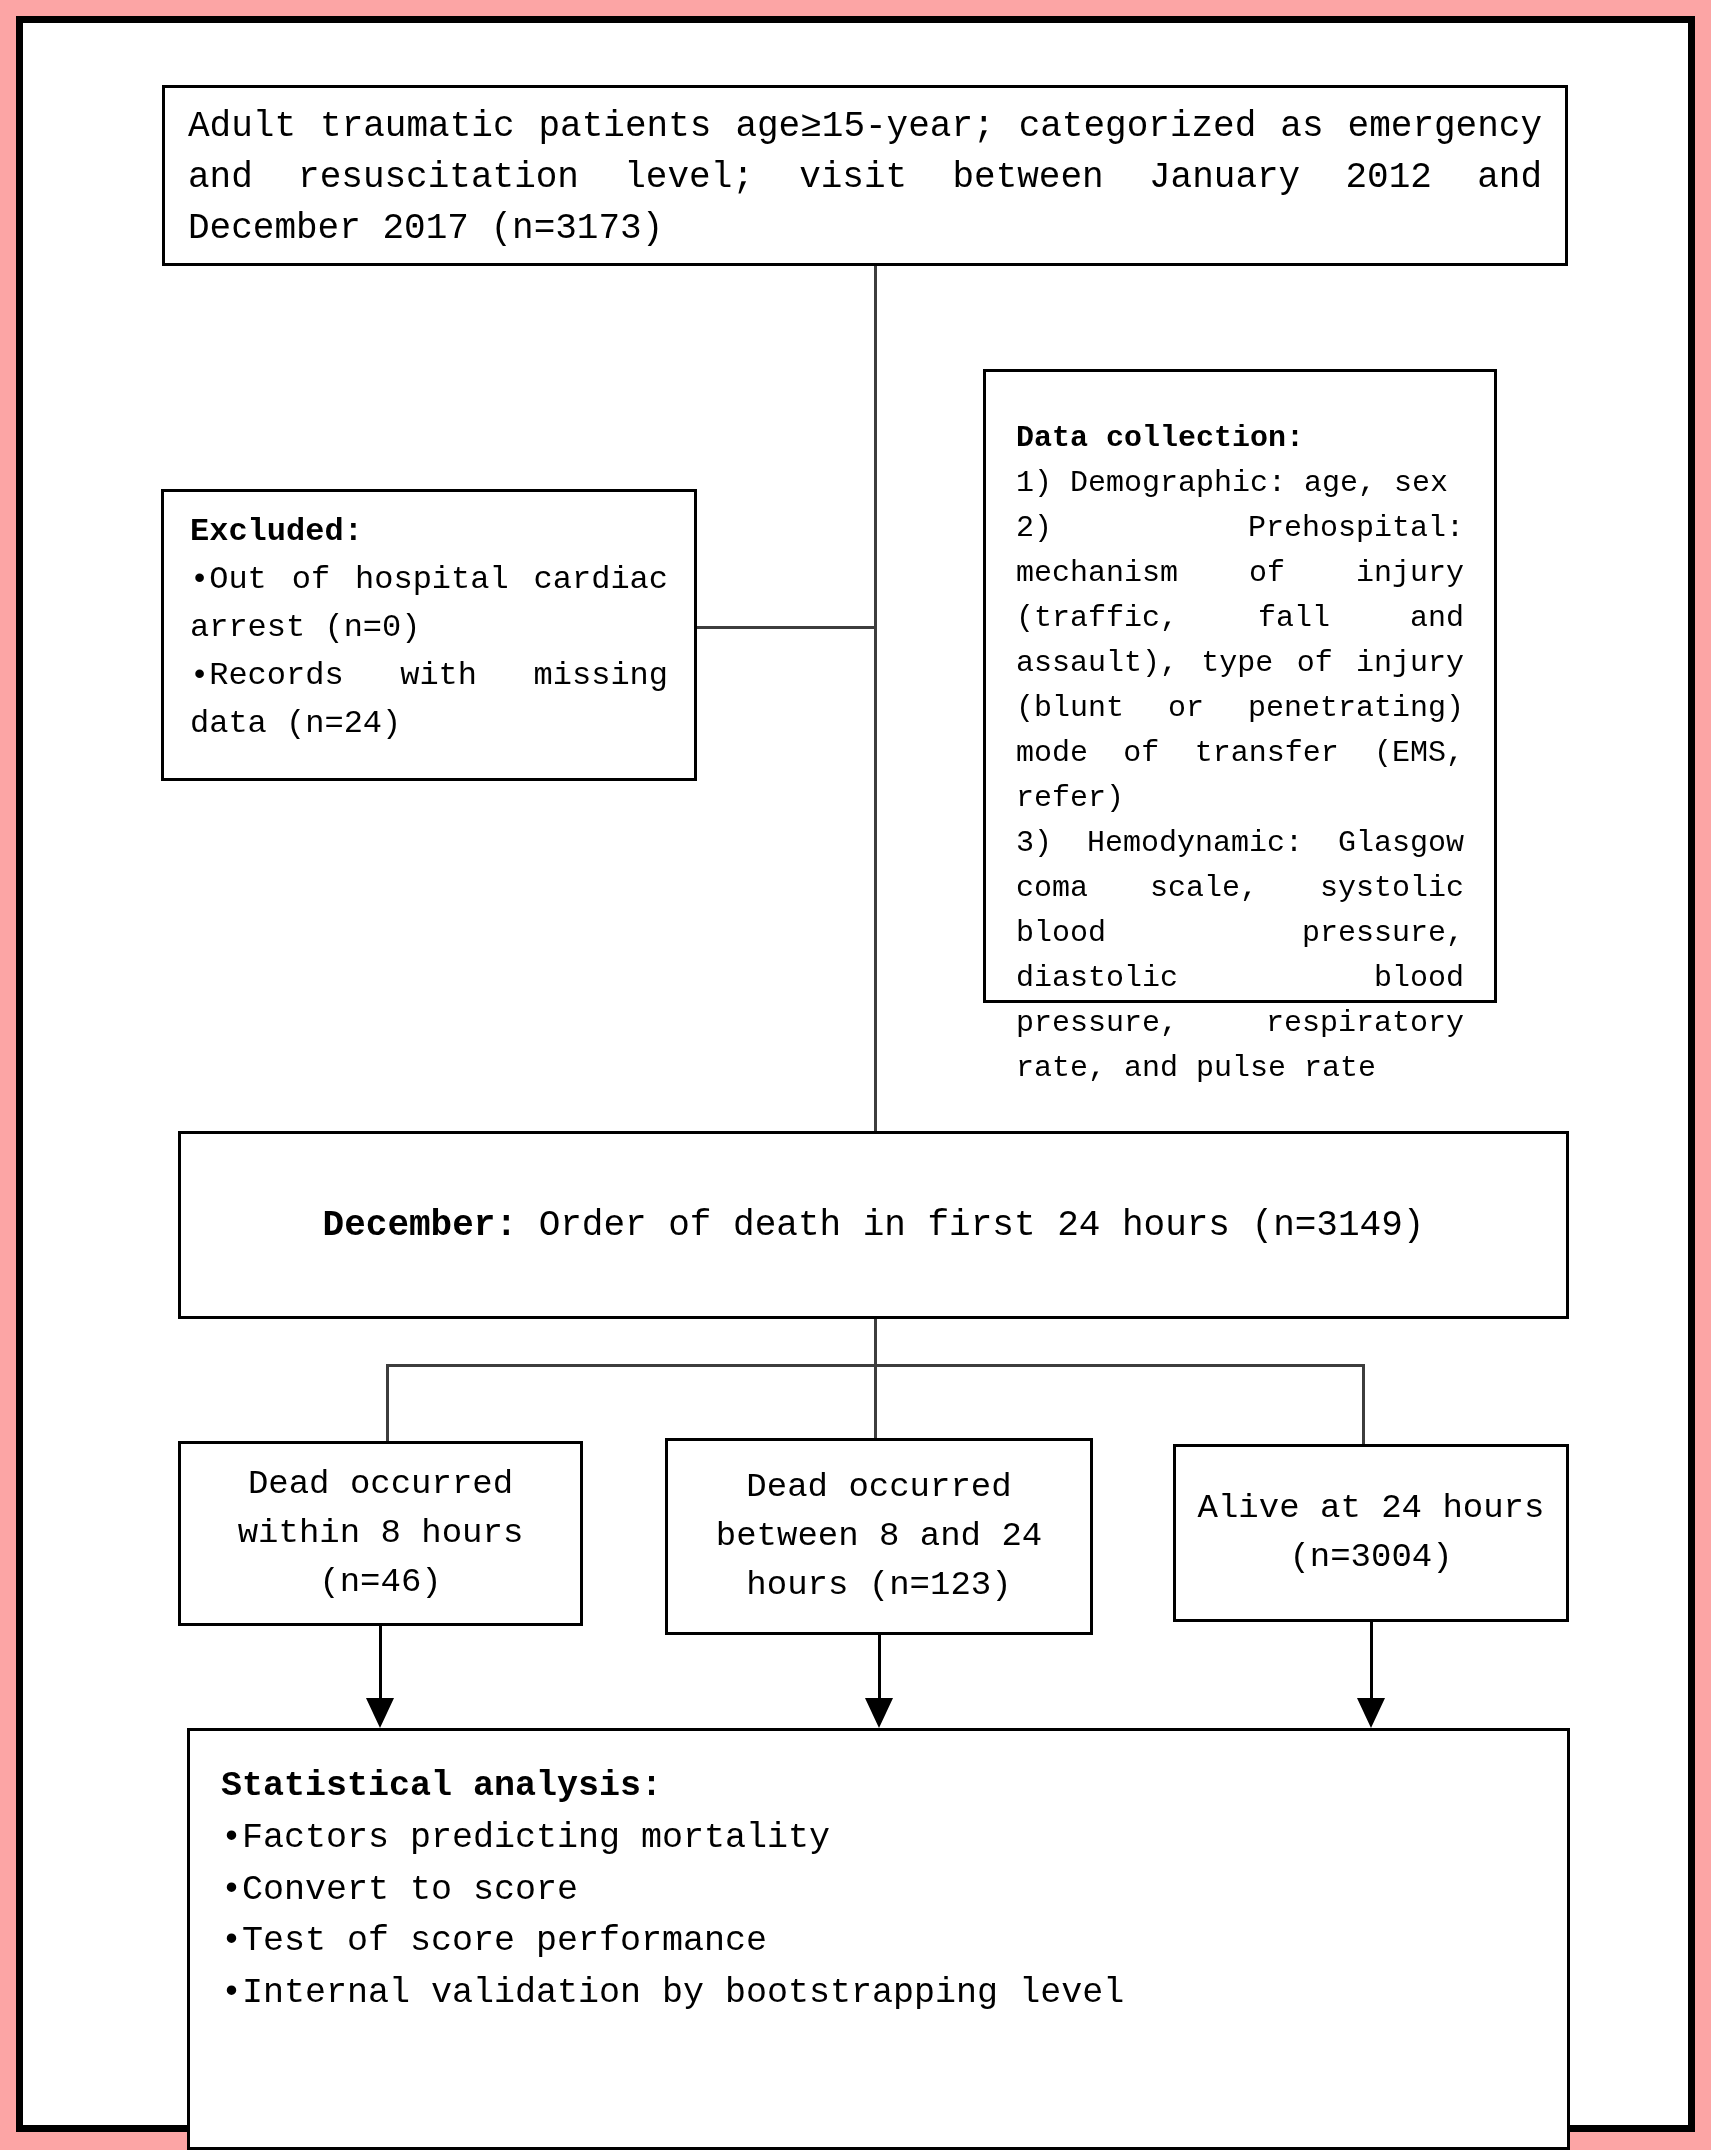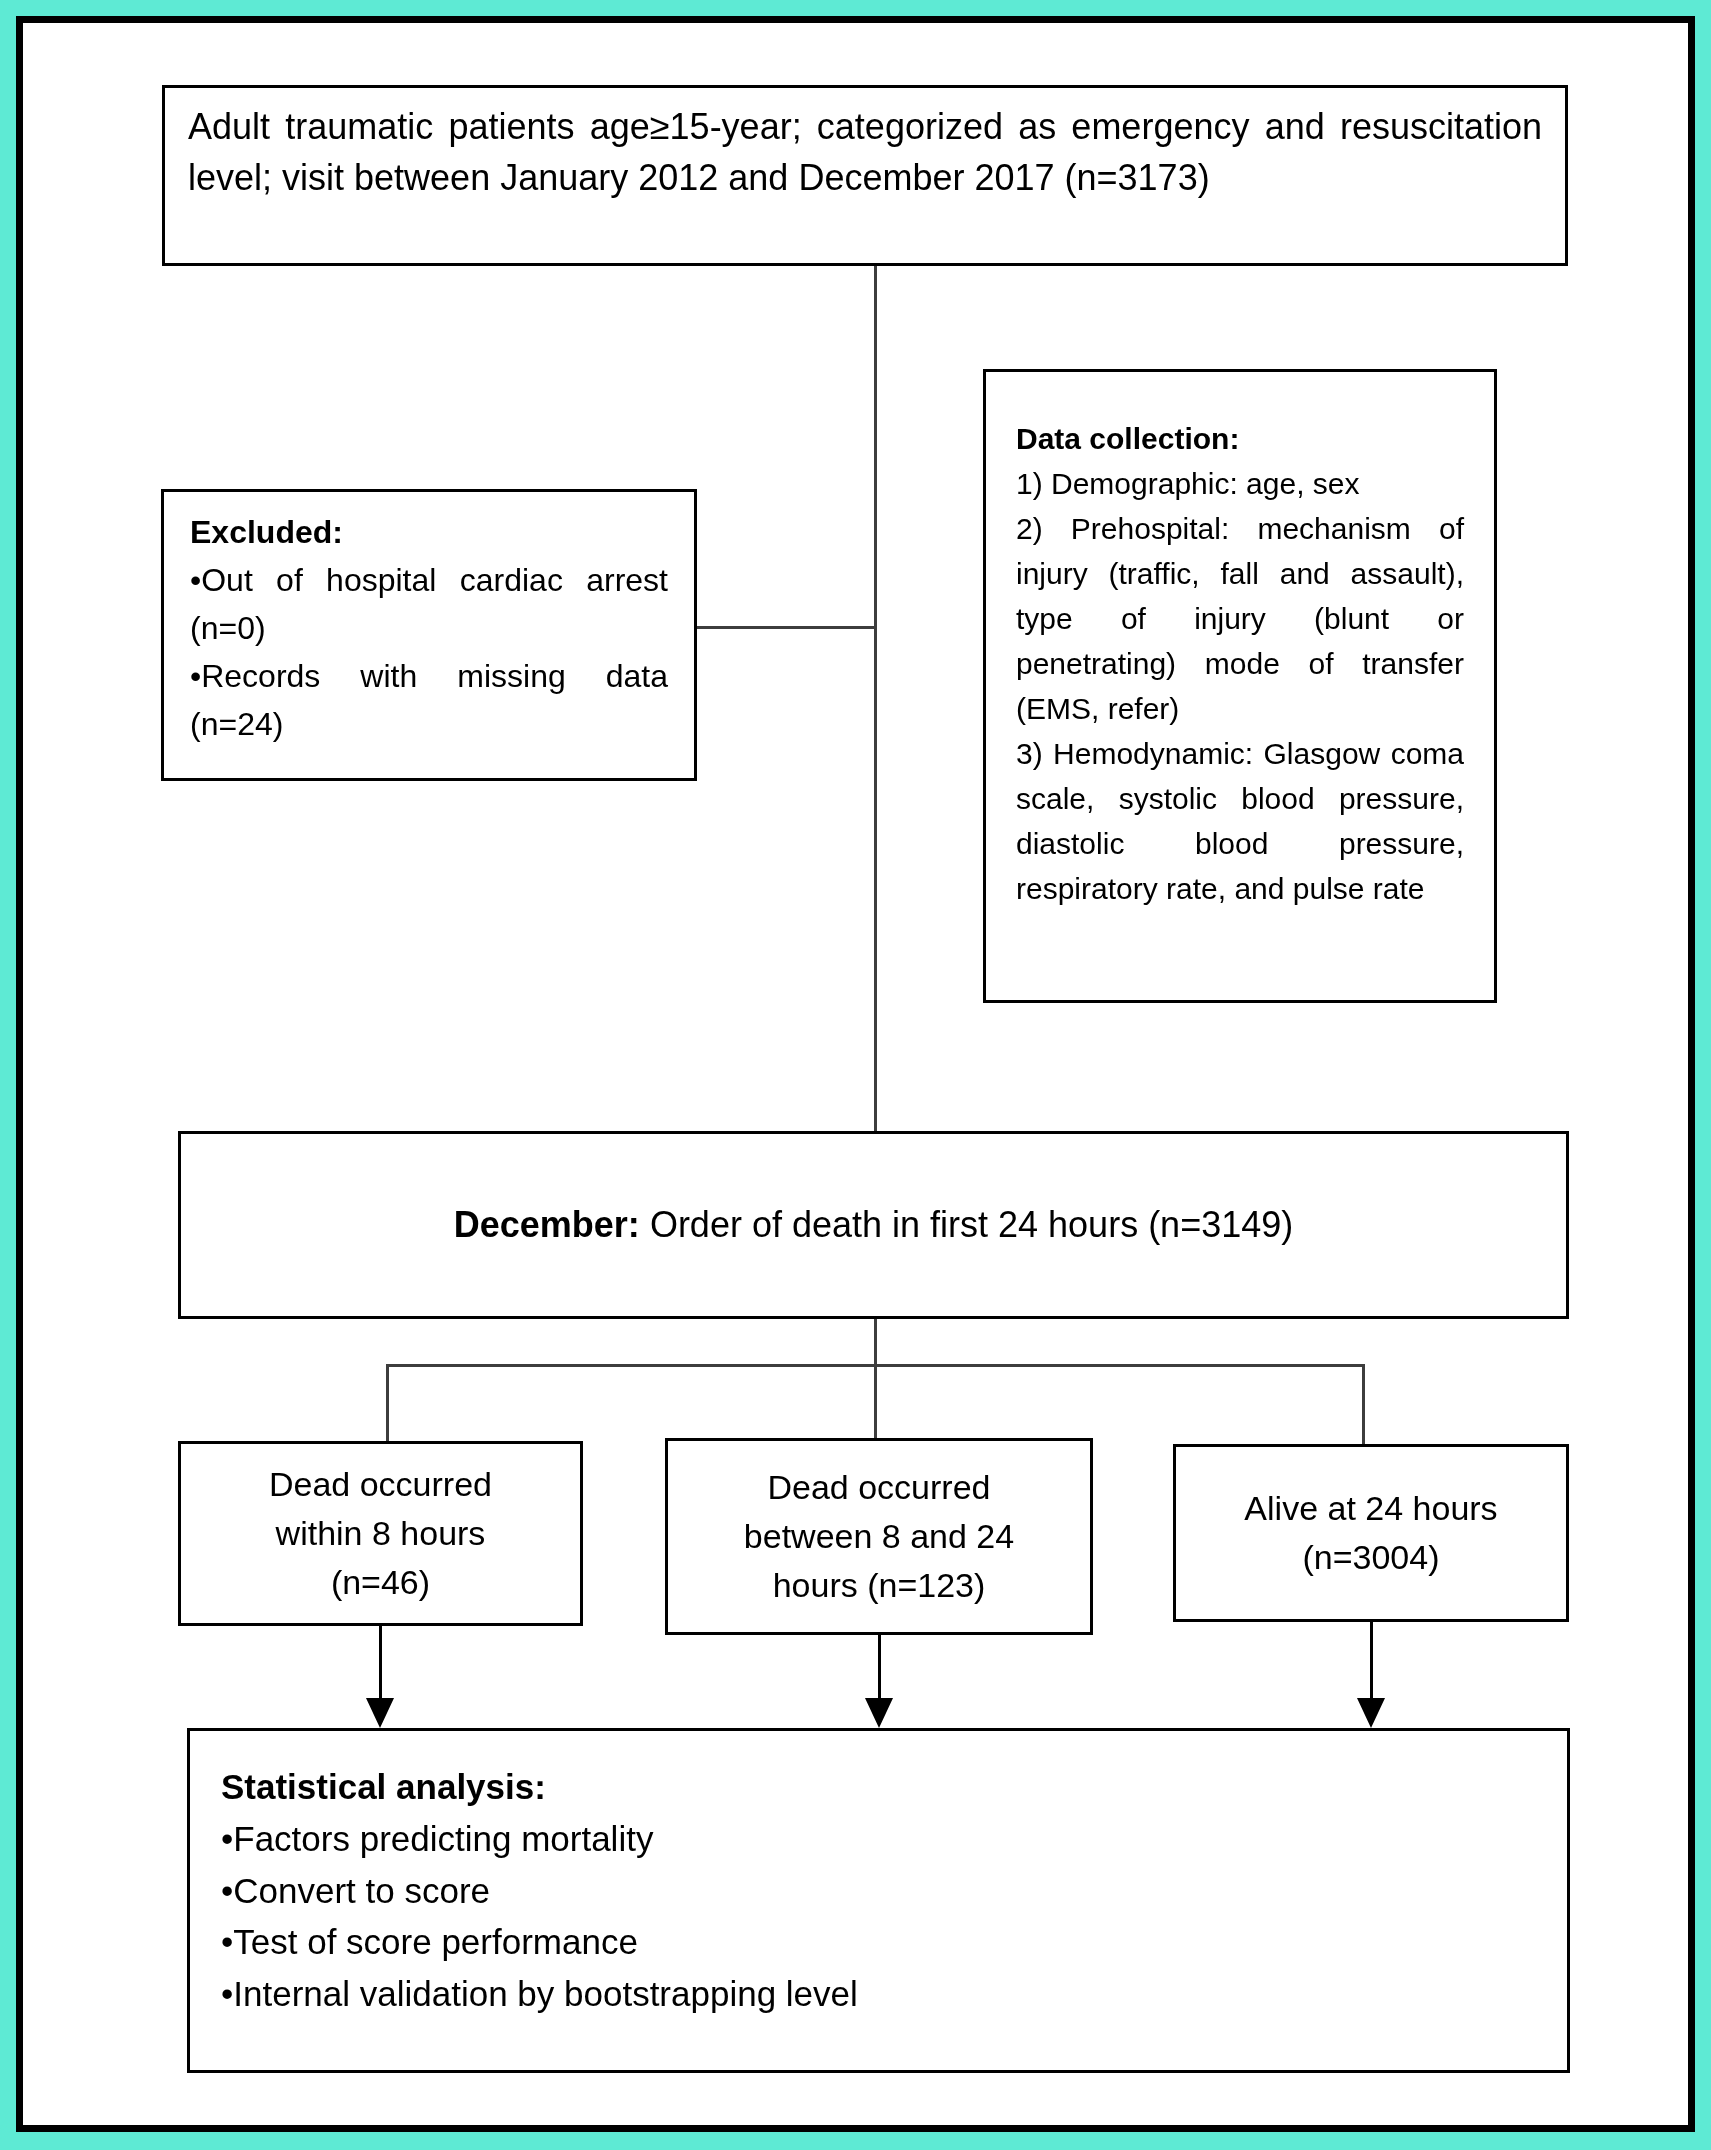--- a/index.html
+++ b/index.html
@@ -1,22 +1,22 @@
 <!DOCTYPE html>
 <html style="font-size:8.7px"><head>
 <meta charset="utf-8">
 <style>
   * { margin: 0; padding: 0; box-sizing: border-box; }
   html, body { background: #ffffff; }
   .page {
     position: relative;
     width: 1711px;
     height: 2151px;
-    background: #5eead4;
-    font-family: Liberation Sans, sans-serif;
+    background: #fca5a5;
+    font-family: Liberation Mono, monospace;
     color: #000000;
     overflow: hidden;
   }
   .frame {
     position: absolute;
     left: 16px; top: 16px;
     width: 1679px; height: 2116px;
     border: 7.6px solid #000000;
     background: #ffffff;
   }
@@ -57,21 +57,21 @@
     display: flex; align-items: center; justify-content: center;
     text-align: center;
     font-size: 34px; line-height: 1.45;
     white-space: pre-line;
   }
   .b1 { left: 178px;  top: 1441px; width: 405px; height: 185px; }
   .b2 { left: 665px; top: 1438px; width: 428px; height: 197px; }
   .b3 { left: 1173px; top: 1444px; width: 396px; height: 178px; }
   .stat-box {
     left: 187px; top: 1728px;
-    width: 1383px; height: 345px;
+    width: 1383px; height: 422px;
     padding: 30px 31px;
     font-size: 35px; line-height: 1.48;
   }
 
   .v-main   { left: 874px; top: 265px;  width: 2.7px;    height: 866px; }
   .h-excl   { left: 695px; top: 626px; width: 181px;  height: 2.7px; }
   .v-out    { left: 874px; top: 1318px; width: 2.7px;    height: 49px; }
   .h-branch { left: 387px;  top: 1364px; width: 977px; height: 2.7px; }
   .v-d1     { left: 386px;  top: 1364px; width: 2.7px;    height: 80px; }
   .v-d2     { left: 874px; top: 1364px; width: 2.7px;    height: 80px; }

